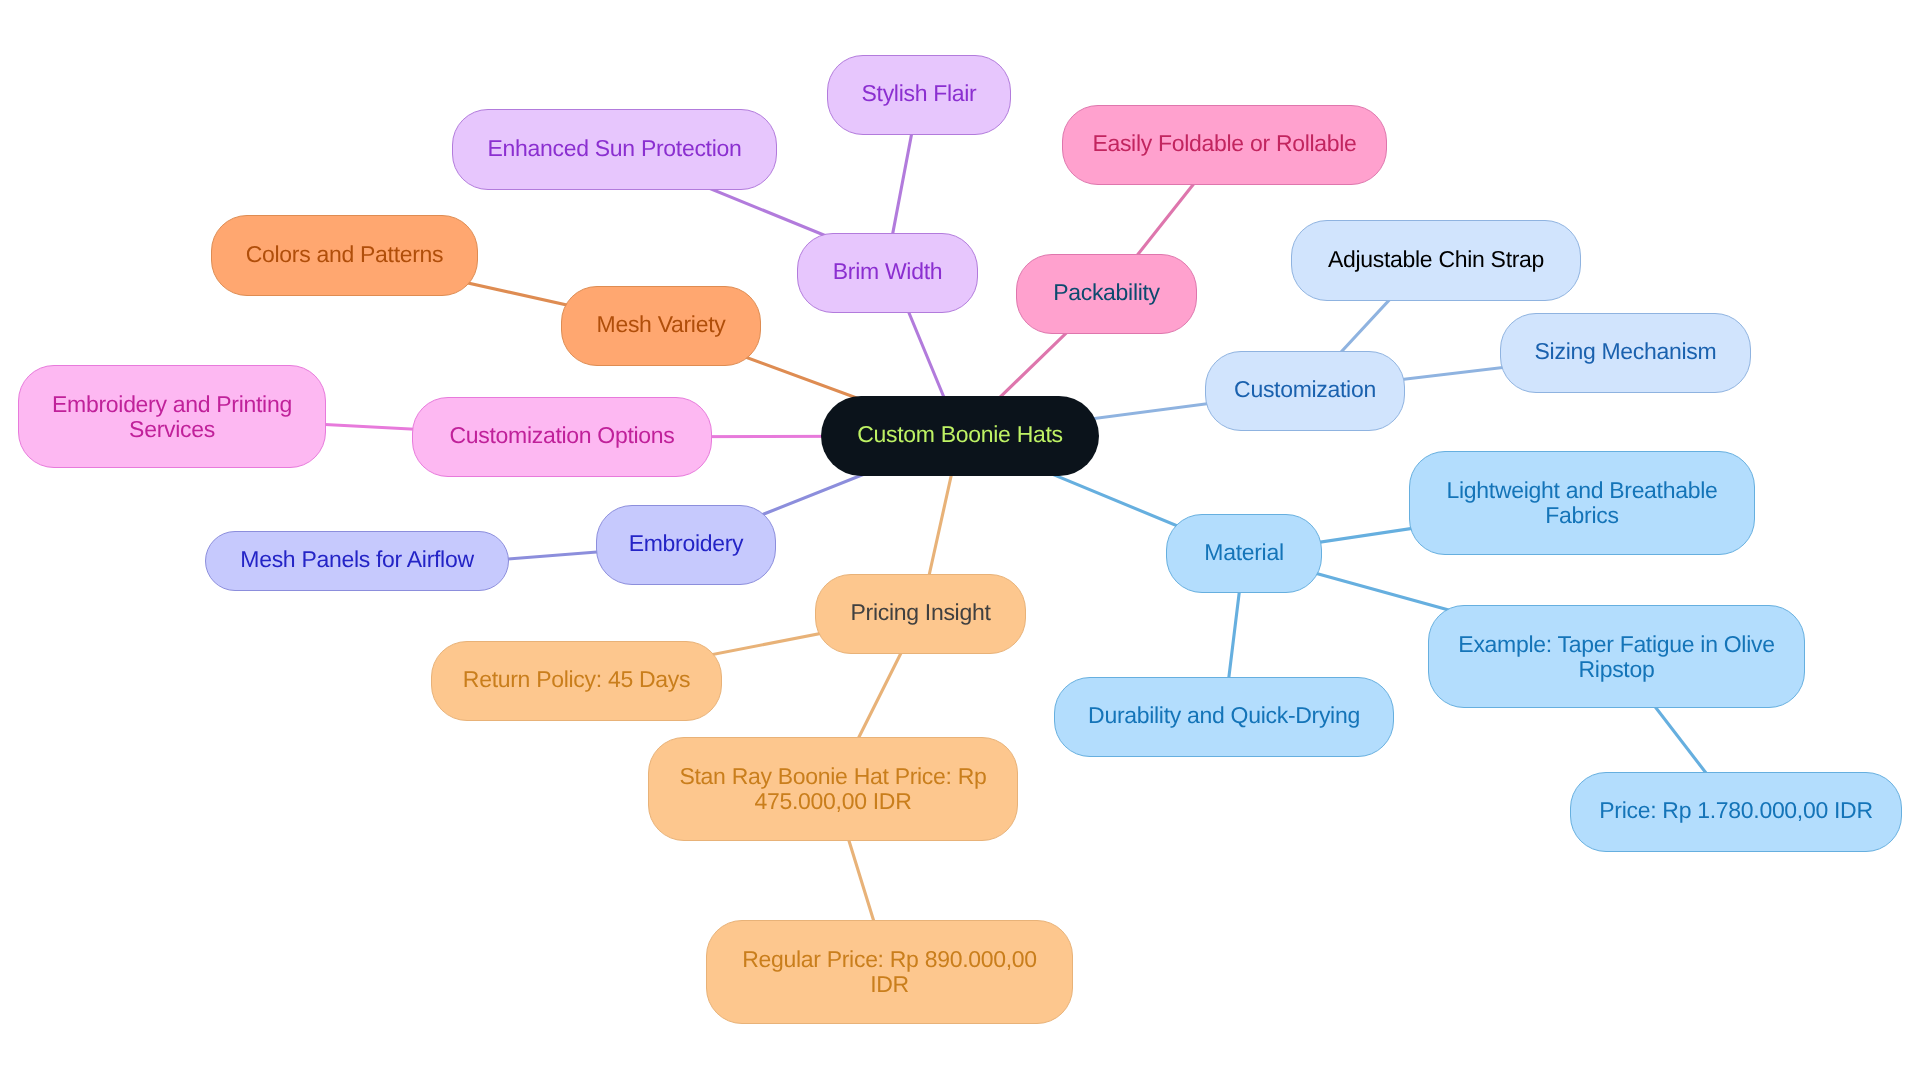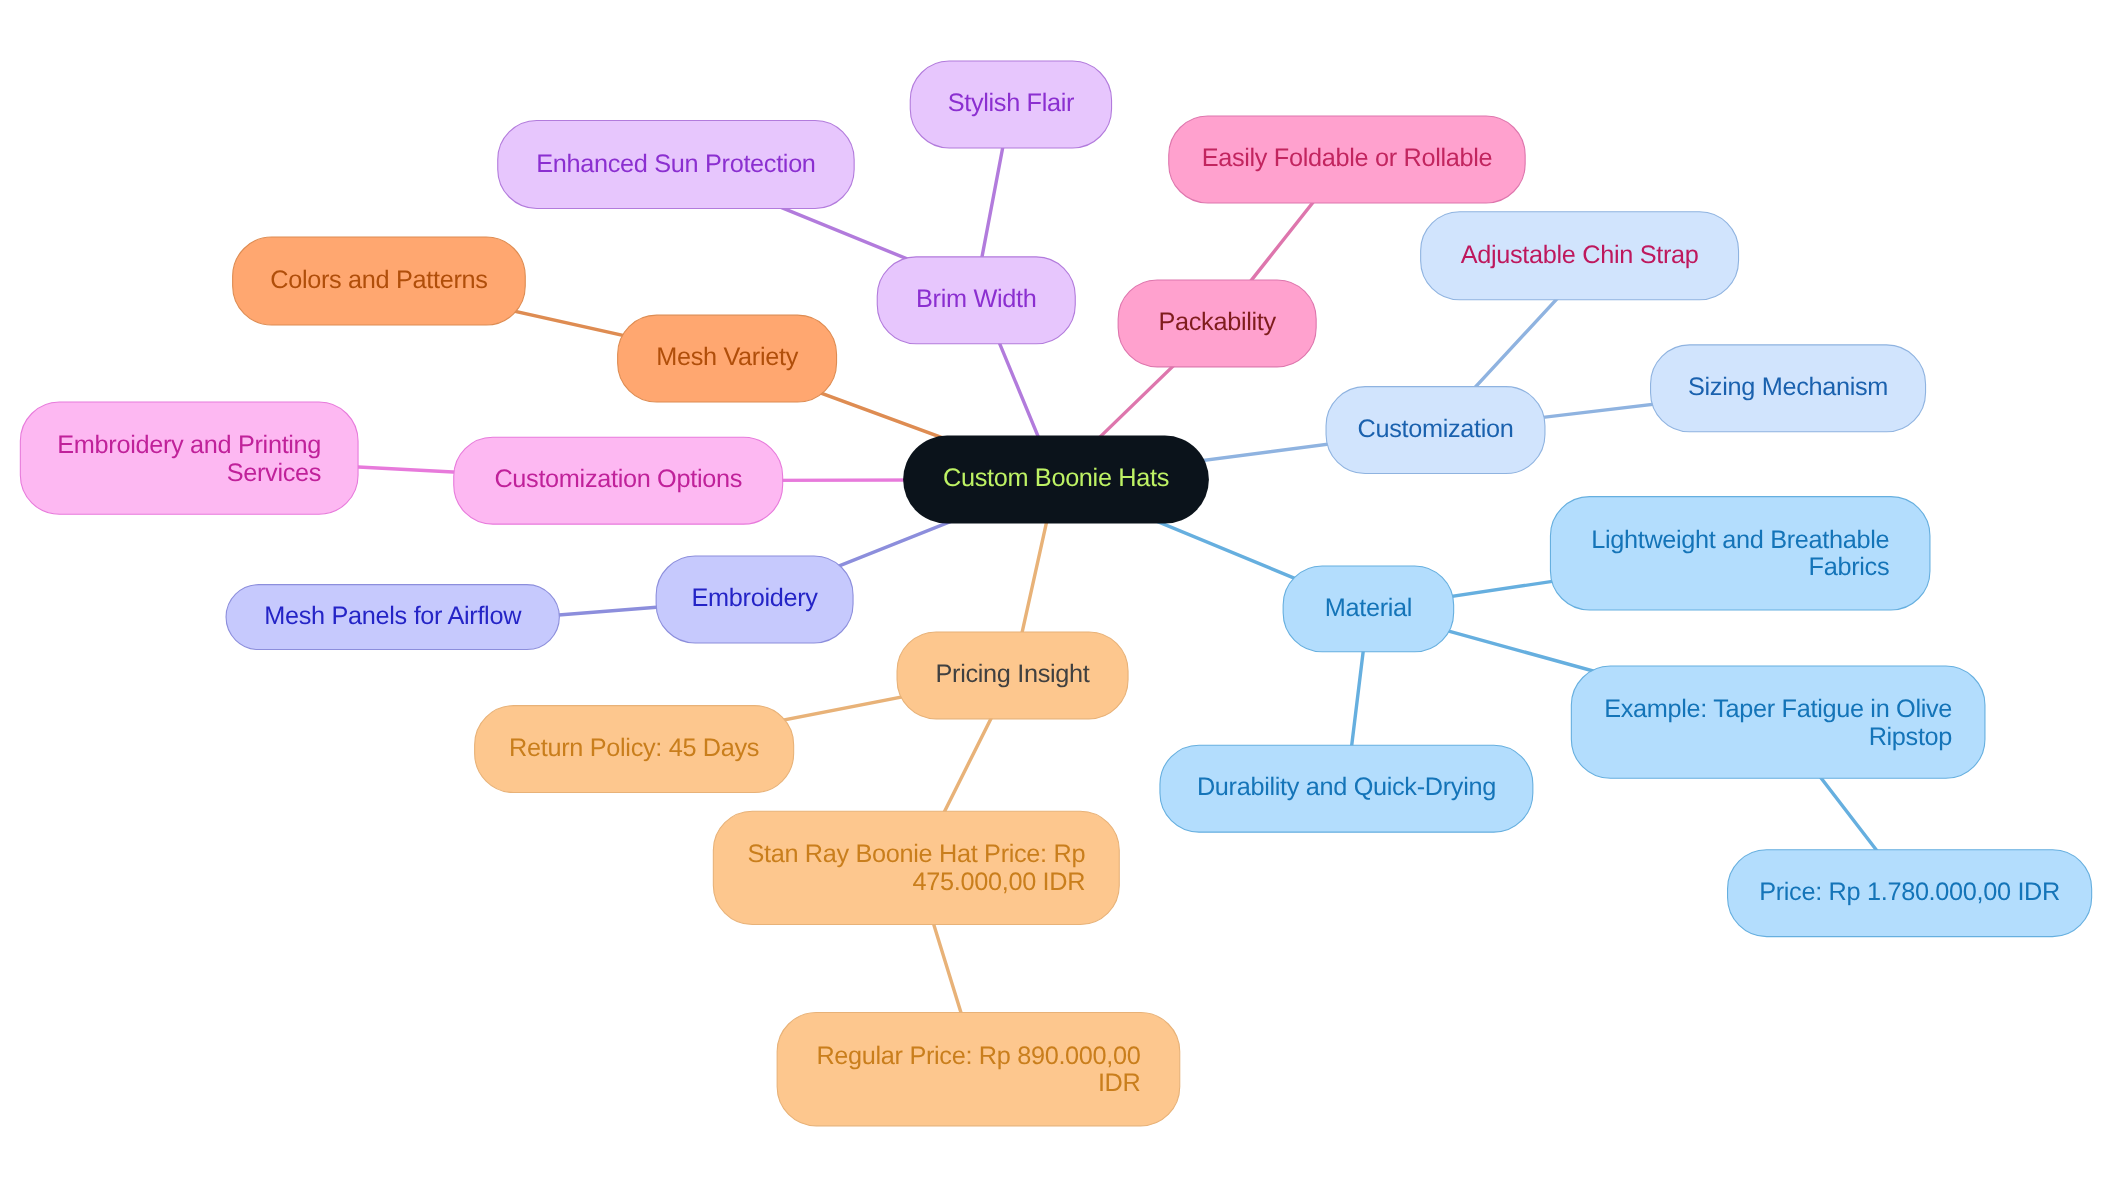--- a/index.html
+++ b/index.html
@@ -2,21 +2,21 @@
 <html><head>
 <meta charset="utf-8">
 <title>Mind Map</title>
 <style>
   html,body{margin:0;padding:0;background:#ffffff;}
   #canvas{position:relative;width:1920px;height:1083px;background:#ffffff;overflow:hidden;
           font-family:"Liberation Sans", sans-serif;
           -webkit-font-smoothing:antialiased;text-rendering:geometricPrecision;}
   svg.edges{position:absolute;left:0;top:0;width:1920px;height:1083px;}
   .node{position:absolute;box-sizing:border-box;display:flex;align-items:center;
-        justify-content:center;text-align:right;border-radius:36px;border-style:solid;
+        justify-content:center;text-align:center;border-radius:36px;border-style:solid;
         border-width:1.5px;font-size:23px;line-height:1.075;letter-spacing:-0.3px;
         white-space:pre-line;}
   .node.two{border-radius:36px;}
   .node > span{display:block;position:relative;top:-1.5px;will-change:opacity;}
   .node.two > span{top:0.2px;}
   .node.root{border:none;border-radius:40px;}
 </style>
 </head>
 <body>
 <div id="canvas" style="background: rgb(255, 255, 255);">
@@ -67,24 +67,24 @@
     <div class="node two" style="left: 18px; top: 365px; width: 308px; height: 103px; background: rgb(253, 184, 242); color: rgb(192, 33, 154); border-color: rgb(231, 122, 219);">
       <span class="node-label">Embroidery and Printing
 Services</span>
     </div>
     <div class="node" style="left: 412px; top: 397px; width: 300px; height: 80px; background: rgb(253, 184, 242); color: rgb(192, 33, 154); border-color: rgb(231, 122, 219);">
       <span class="node-label">Customization Options</span>
     </div>
     <div class="node" style="left: 1062px; top: 105px; width: 325px; height: 80px; background: rgb(255, 161, 206); color: rgb(194, 37, 95); border-color: rgb(222, 118, 173);">
       <span class="node-label">Easily Foldable or Rollable</span>
     </div>
-    <div class="node" style="left: 1016px; top: 254px; width: 181px; height: 80px; background: rgb(255, 161, 206); color: #7f1d1d; border-color: rgb(222, 118, 173);">
+    <div class="node" style="left: 1016px; top: 254px; width: 181px; height: 80px; background: rgb(255, 161, 206); color: #0c4a6e; border-color: rgb(222, 118, 173);">
       <span class="node-label">Packability</span>
     </div>
-    <div class="node" style="left: 1291px; top: 192px; width: 290px; height: 81px; background: rgb(209, 228, 253); color: #be185d; border-color: rgb(143, 179, 224);">
+    <div class="node" style="left: 1291px; top: 220px; width: 290px; height: 81px; background: rgb(209, 228, 253); color: #000000; border-color: rgb(143, 179, 224);">
       <span class="node-label">Adjustable Chin Strap</span>
     </div>
     <div class="node" style="left: 1500px; top: 313px; width: 251px; height: 80px; background: rgb(209, 228, 253); color: rgb(26, 97, 174); border-color: rgb(143, 179, 224);">
       <span class="node-label">Sizing Mechanism</span>
     </div>
     <div class="node" style="left: 1205px; top: 351px; width: 200px; height: 80px; background: rgb(209, 228, 253); color: rgb(26, 97, 174); border-color: rgb(143, 179, 224);">
       <span class="node-label">Customization</span>
     </div>
     <div class="node two" style="left: 1409px; top: 451px; width: 346px; height: 104px; background: rgb(179, 221, 253); color: rgb(20, 116, 184); border-color: rgb(102, 175, 223);">
       <span class="node-label">Lightweight and Breathable

